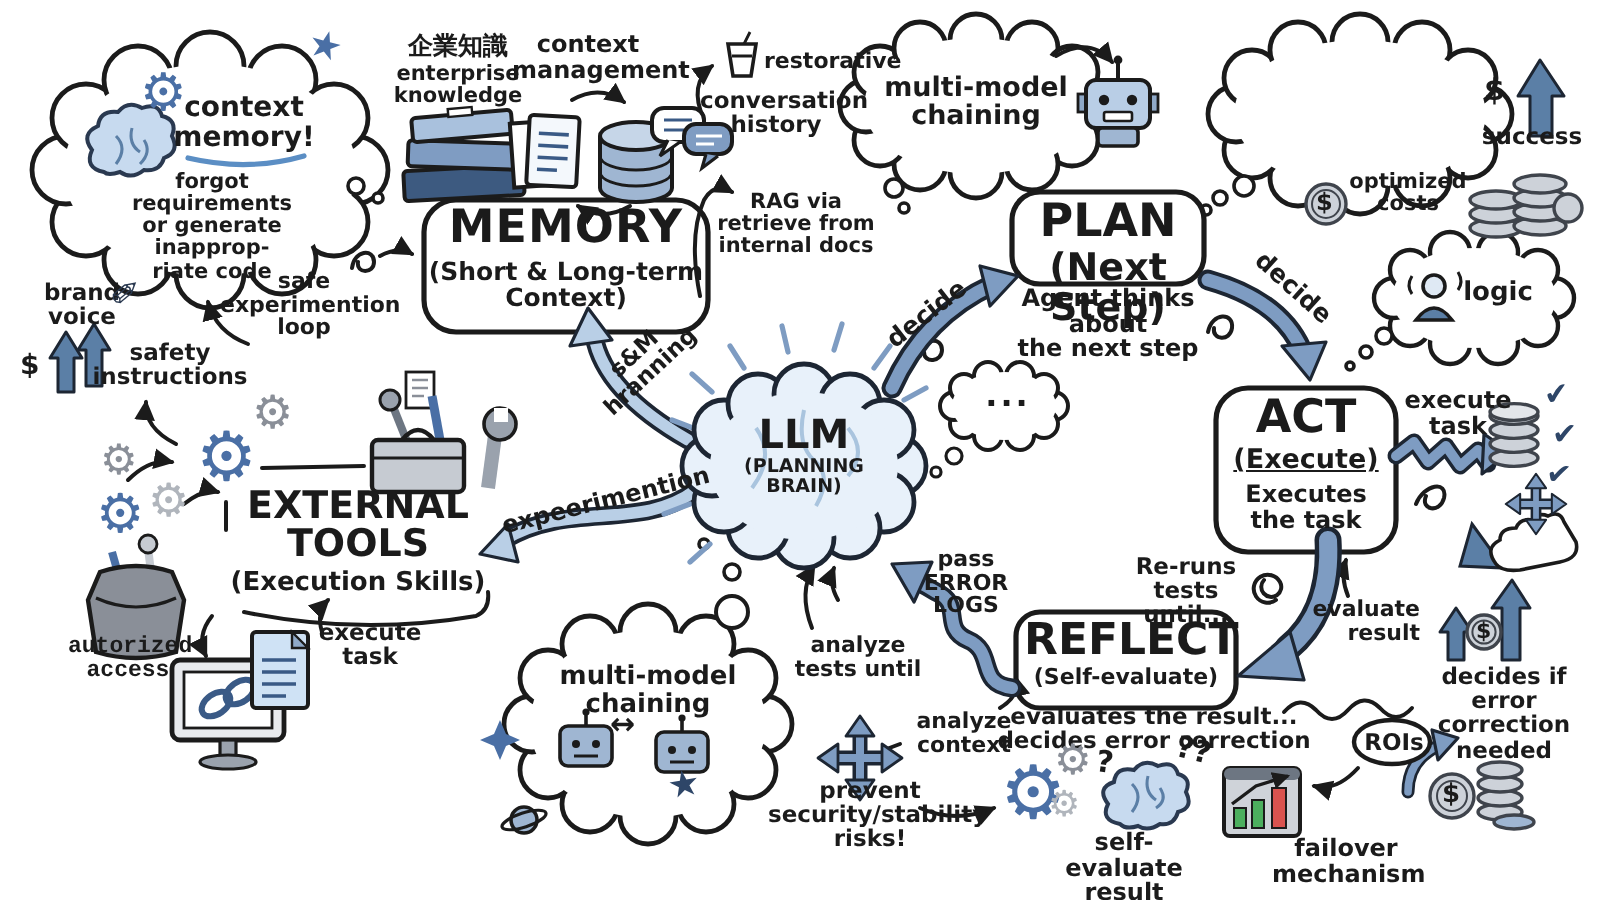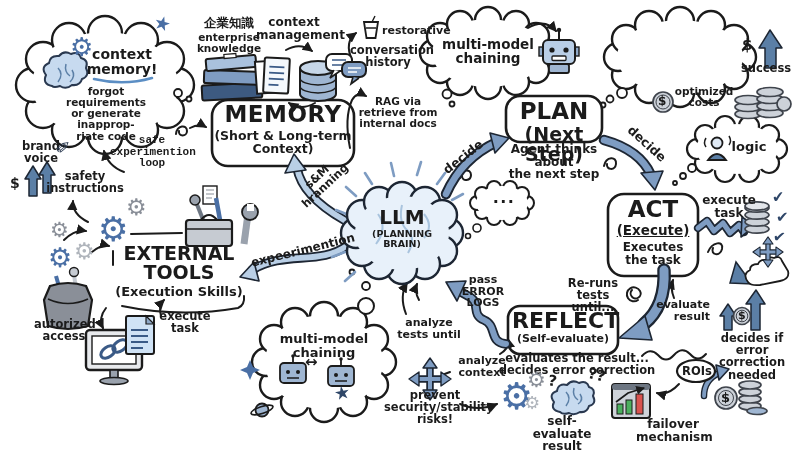--- a/index.html
+++ b/index.html
@@ -409,34 +409,34 @@
 management</div>
 <div class="t" style="left:382px;top:25px;width:64px;font-size:11px;text-align:left;">restorative</div>
 <div class="t" style="left:350px;top:44px;width:76px;font-size:11.5px;">conversation
 history</div>
 <div class="t" style="left:214px;top:102px;width:138px;font-size:23px;letter-spacing:.5px;">MEMORY</div>
 <div class="t" style="left:214px;top:129px;width:138px;font-size:12.5px;">(Short &amp; Long-term
 Context)</div>
 <div class="t" style="left:358px;top:96px;width:80px;font-size:10.5px;">RAG via
 retrieve from
 internal docs</div>
-<div class="t" style="left:110px;top:135px;width:84px;font-size:11px;font-family:Liberation Mono, monospace;">safe
+<div class="t" style="left:110px;top:135px;width:84px;font-size:11px;">safe
 experimention
 loop</div>
 <div class="t" style="left:288px;top:169px;width:66px;font-size:11.5px;transform:rotate(-43deg);">s&amp;M
 hranning</div>
 <div class="t" style="left:246px;top:244px;width:114px;font-size:12px;transform:rotate(-14deg);">expeerimention</div>
 <div class="t" style="left:16px;top:140px;width:50px;font-size:11.5px;">brand
 voice</div>
 <div class="t" style="left:46px;top:170px;width:78px;font-size:11.5px;">safety
 instructions</div>
 <div class="t" style="left:120px;top:244px;width:118px;font-size:19px;line-height:.98;">EXTERNAL
 TOOLS</div>
 <div class="t" style="left:112px;top:285px;width:134px;font-size:13px;">(Execution Skills)</div>
-<div class="t" style="left:34px;top:318px;width:60px;font-size:11.5px;">autorized
+<div class="t" style="left:34px;top:318px;width:60px;font-size:11.5px;font-family:Liberation Mono, monospace;">autorized
 access</div>
 <div class="t" style="left:156px;top:310px;width:58px;font-size:11.5px;">execute
 task</div>
 <div class="t" style="left:372px;top:207px;width:60px;font-size:20px;">LLM</div>
 <div class="t" style="left:364px;top:229px;width:76px;font-size:9.5px;">(PLANNING
 BRAIN)</div>
 <div class="t" style="left:486px;top:190px;width:36px;font-size:16px;letter-spacing:1.5px;">...</div>
 <div class="t" style="left:432px;top:37px;width:112px;font-size:13.5px;">multi-model
 chaining</div>
 <div class="t" style="left:738px;top:62px;width:56px;font-size:11.5px;">success</div>

